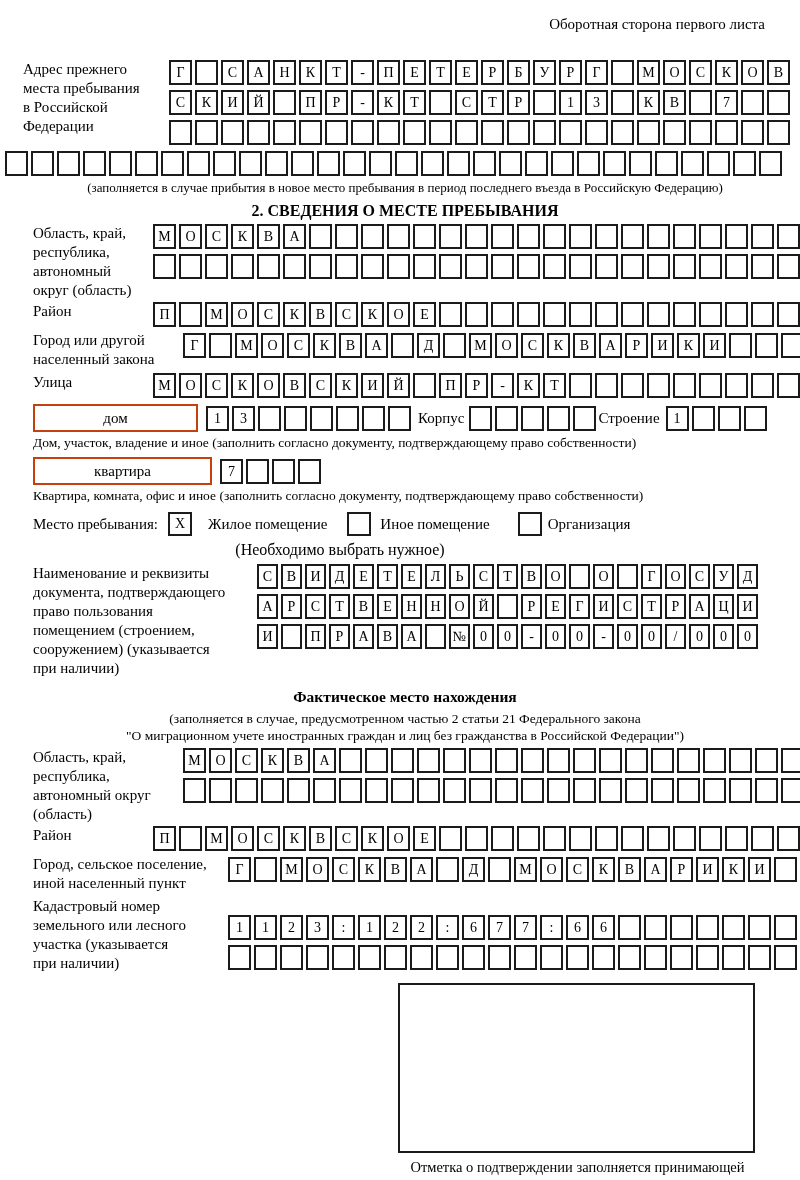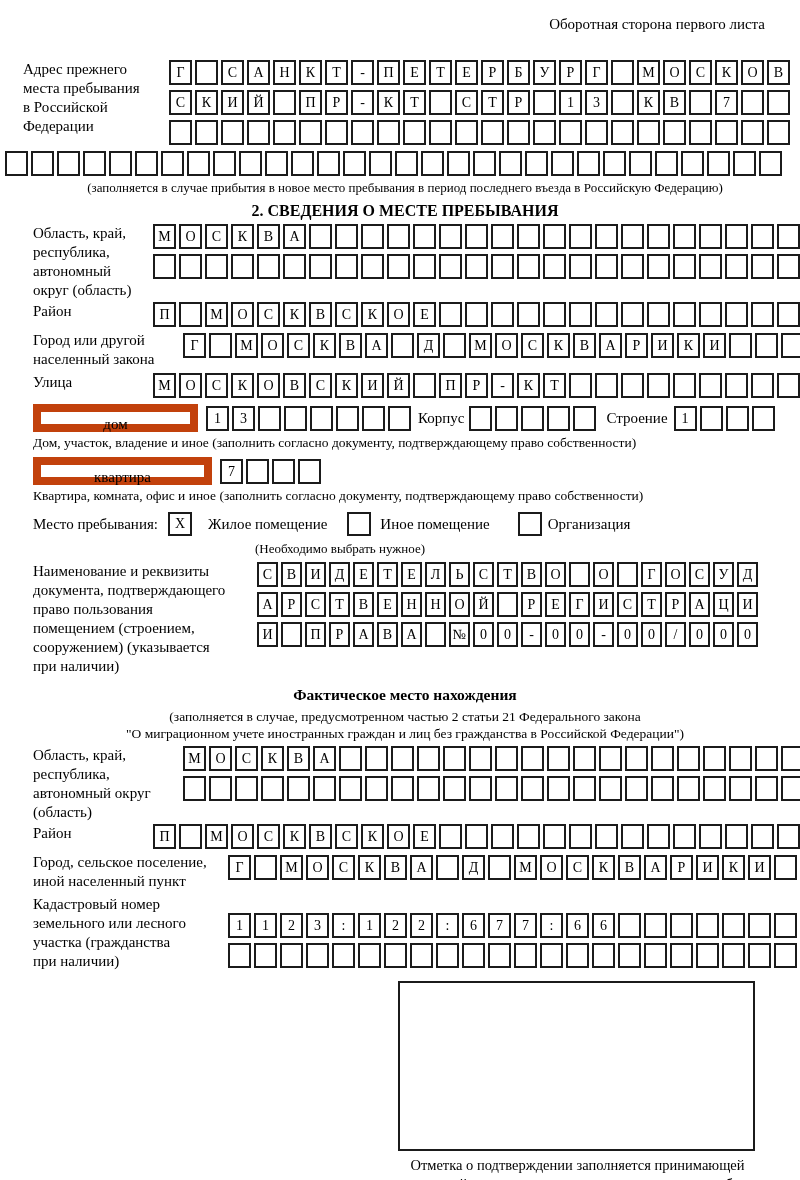--- a/index.html
+++ b/index.html
@@ -31,33 +31,33 @@
     font-size:14px;line-height:21px;text-align:center;
     background:#fff;
   }
   .tight .cb{width:21px;}
   .fullrow{margin-top:6px;}
   .centernote{text-align:center;font-size:13px;margin-top:4px;line-height:16px;}
   .h2{text-align:center;font-weight:bold;font-size:16px;margin-top:6px;margin-bottom:2px;height:20px;}
   .mt2{margin-top:2px;} .mt4{margin-top:4px;} .mt5{margin-top:5px;}
   .w140{width:140px;margin-left:18px;} .w114{width:114px;} .w144{width:144px;} .w189{width:189px;} .w218{width:218px;}
   .widebox{
-    flex:none;box-sizing:border-box;height:28px;border:8px solid #c2410c;
+    flex:none;box-sizing:border-box;height:28px;border:2px solid #c2410c;
     text-align:center;line-height:24px;font-size:15px;background:#fff;
   }
   .houserow{display:flex;align-items:center;gap:0;margin-top:6px;}
   .houserow .boxrow{margin-left:8px;}
   .inlbl{flex:none;line-height:26px;}
   .caption{font-size:13.5px;margin-left:28px;margin-top:3px;line-height:16px;}
   .placerow{display:flex;align-items:center;margin-left:28px;margin-top:8px;gap:0;}
   .chk{
     flex:none;box-sizing:border-box;width:24px;height:24px;border:2px solid #1b1b1b;
     text-align:center;line-height:20px;font-size:14px;background:#fff;
   }
-  .choosenote{width:400px;margin-left:135px;text-align:center;font-size:13px;margin-top:5px;}
+  .choosenote{width:400px;margin-left:135px;text-align:center;font-size:16px;margin-top:5px;}
   .subtitle{text-align:center;font-weight:bold;font-size:15.5px;margin-top:10px;margin-bottom:4px;}
   .lawnote{text-align:center;font-size:13.5px;line-height:17px;}
   .offset18{padding-top:18px;}
   .stampwrap{margin-top:10px;}
   .stampbox{
     box-sizing:border-box;margin-left:393px;width:357px;height:170px;
     border:2px solid #1b1b1b;background:#fff;
   }
   .stampcap{
     margin-left:385px;width:375px;text-align:center;
@@ -368,21 +368,21 @@
         <span class="cb"></span>
       </div>
     <div class="inlbl" style="margin-left:7px;margin-right:5px;">Корпус</div>
     <div class="boxrow" style="margin-left:0;">
         <span class="cb"></span>
         <span class="cb"></span>
         <span class="cb"></span>
         <span class="cb"></span>
         <span class="cb"></span>
       </div>
-    <div class="inlbl" style="margin-left:10px;margin-right:6px;text-align:right;">Строение</div>
+    <div class="inlbl" style="margin-left:2px;margin-right:6px;text-align:right;">Строение</div>
     <div class="boxrow" style="margin-left:0;">
         <span class="cb">1</span>
         <span class="cb"></span>
         <span class="cb"></span>
         <span class="cb"></span>
       </div>
   </div>
   <div class="caption">Дом, участок, владение и иное (заполнить согласно документу, подтверждающему право собственности)</div>
 
   <div class="houserow">
@@ -615,21 +615,21 @@
         <span class="cb">К</span>
         <span class="cb">И</span>
         <span class="cb"></span>
       </div>
   </div>
 
   <div class="frow mt4">
     <div class="lbl w189">
         <div class="ln">Кадастровый номер</div>
         <div class="ln">земельного или лесного</div>
-        <div class="ln">участка (гражданства</div>
+        <div class="ln">участка (указывается</div>
         <div class="ln">при наличии)</div>
       </div>
     <div class="rows offset18">
       <div class="boxrow">
           <span class="cb">1</span>
           <span class="cb">1</span>
           <span class="cb">2</span>
           <span class="cb">3</span>
           <span class="cb">:</span>
           <span class="cb">1</span>

